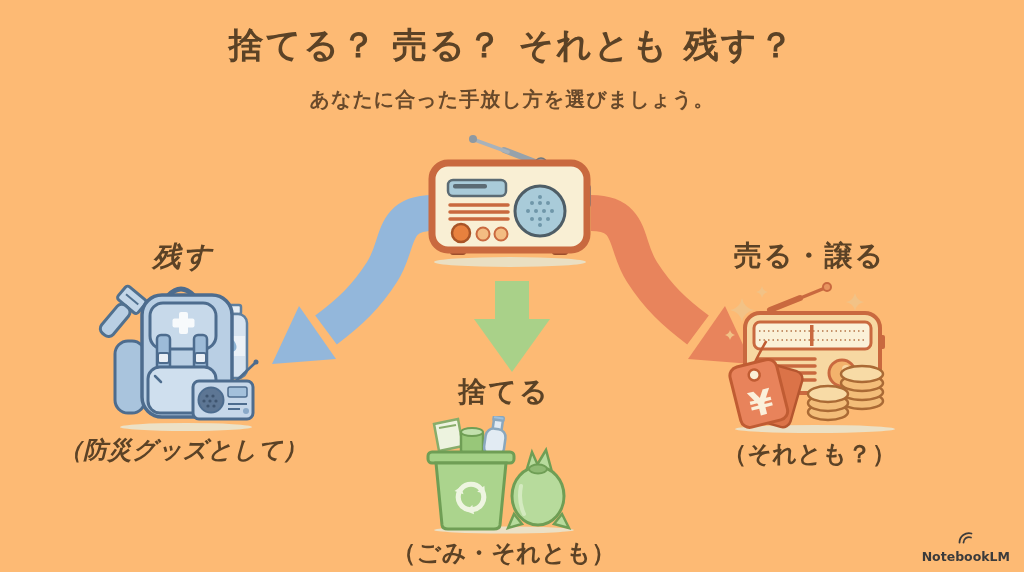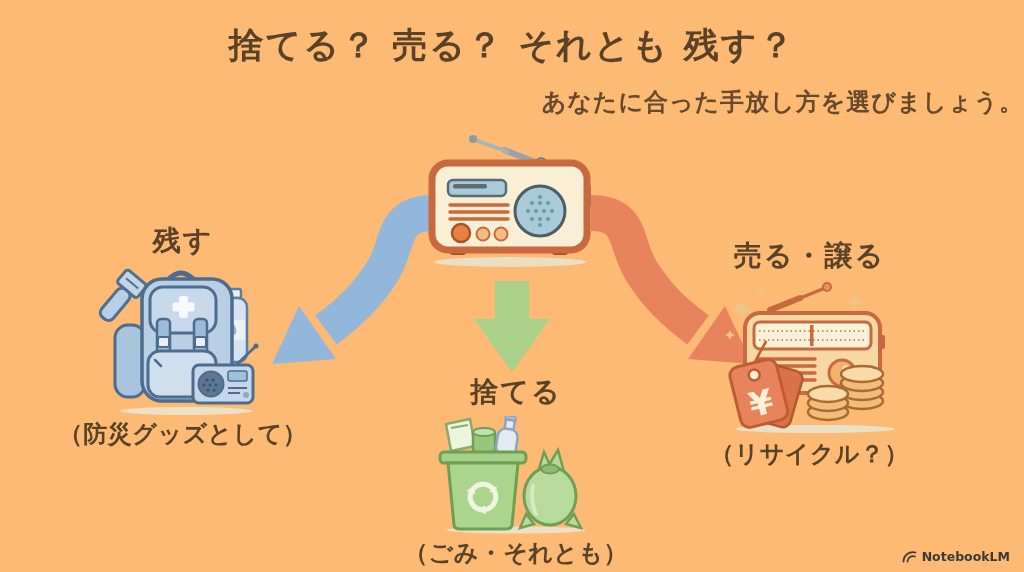--- a/index.html
+++ b/index.html
@@ -1,37 +1,37 @@
 <!DOCTYPE html>
 <html><head>
 <meta charset="utf-8">
 <style>
   html,body { margin:0; padding:0; }
   body { font-family: "DejaVu Sans", "Liberation Sans", sans-serif; }
   .canvas { position:relative; width:1024px; height:572px; overflow:hidden; background:#f6eed9; }
 
   .title-wrap { position:absolute; top:22px; left:0; right:0; text-align:center; }
   .title-wrap h1 { margin:0; font-size:35px; font-weight:700; color:#5b4226; letter-spacing:2px; }
-  .title-wrap .subtitle { margin:17px 0 0; font-size:24px; font-weight:700; color:#68492b; letter-spacing:1px;text-align:right; }
+  .title-wrap .subtitle { margin:17px 0 0; font-size:20px; font-weight:700; color:#68492b; letter-spacing:1px; }
 
   .arrows { position:absolute; left:0; top:0; width:1024px; height:572px; }
 
   .option { position:absolute; text-align:center; color:#5b4226; }
   .option h2 { margin:0; font-size:28px; font-weight:700; letter-spacing:2px; }
   .option figure { margin:5px auto 2px; line-height:0; }
   .option .caption { margin:3px 0 0; font-size:24px; font-weight:700; letter-spacing:0.5px; }
 
-  .opt-keep    { left:58px;  top:222px; width:250px; }
-  .opt-discard { left:396px; top:373px; width:240px; }
+  .opt-keep    { left:58px;  top:238px; width:250px;font-style:italic; }
+  .opt-discard { left:384px; top:373px; width:240px; }
   .opt-sell    { left:692px; top:237px; width:235px; }
 
   .center-radio { position:absolute; left:428px; top:133px; line-height:0; }
 
   .footer { position:absolute; right:14px; bottom:8px; display:flex; align-items:center; gap:5px;
-            color:#3b3b3b; font-size:12.5px; font-weight:600; }
+            color:#3b3b3b; font-size:12.5px; font-weight:600;flex-direction:column; }
 </style>
 </head>
 <body>
 
 <div class="canvas" style="background: #fdba74;">
 
   <div class="title-wrap">
     <h1>捨てる？ 売る？ それとも 残す？</h1>
     <p class="subtitle">あなたに合った手放し方を選びましょう。</p>
   </div>
@@ -246,21 +246,21 @@
           </g>
           <g transform="rotate(-14 40 110)">
             <path d="M40,84 Q50,72 58,64" fill="none" stroke="#c05c33" stroke-width="2.5"></path>
             <rect x="14" y="82" width="48" height="62" rx="9" fill="#e8835b" stroke="#c05c33" stroke-width="3"></rect>
             <circle cx="38" cy="94" r="5.5" fill="#faeed6" stroke="#c05c33" stroke-width="2.5"></circle>
             <text x="38" y="135" font-size="34" font-weight="bold" fill="#fbf0da" text-anchor="middle" font-family="DejaVu Sans, sans-serif">¥</text>
           </g>
         </g>
       </svg>
     </figure>
-    <p class="caption">（リサイクル？）</p>
+    <p class="caption">（それとも？）</p>
   </section>
 
   <div class="footer">
     <svg width="15" height="13" viewBox="0 0 15 13">
       <path d="M1.5,11.5 A9.5,9.5 0 0 1 13.5,2.5" fill="none" stroke="#3b3b3b" stroke-width="1.8" stroke-linecap="round"></path>
       <path d="M5.5,11.5 A5.5,5.5 0 0 1 13,6.5" fill="none" stroke="#3b3b3b" stroke-width="1.8" stroke-linecap="round"></path>
     </svg>
     <span>NotebookLM</span>
   </div>
 

